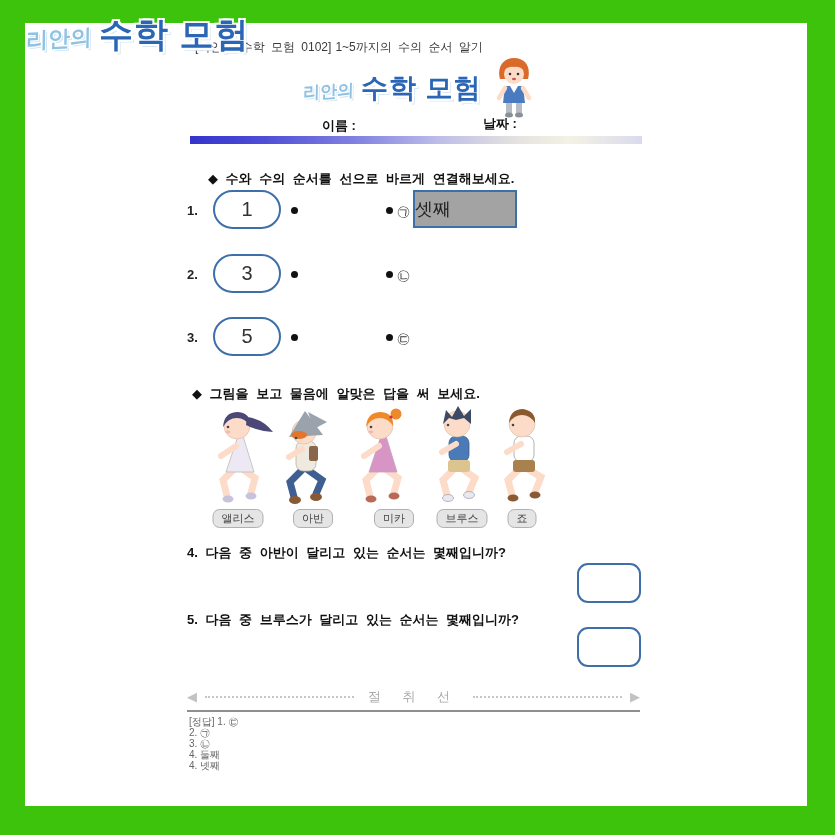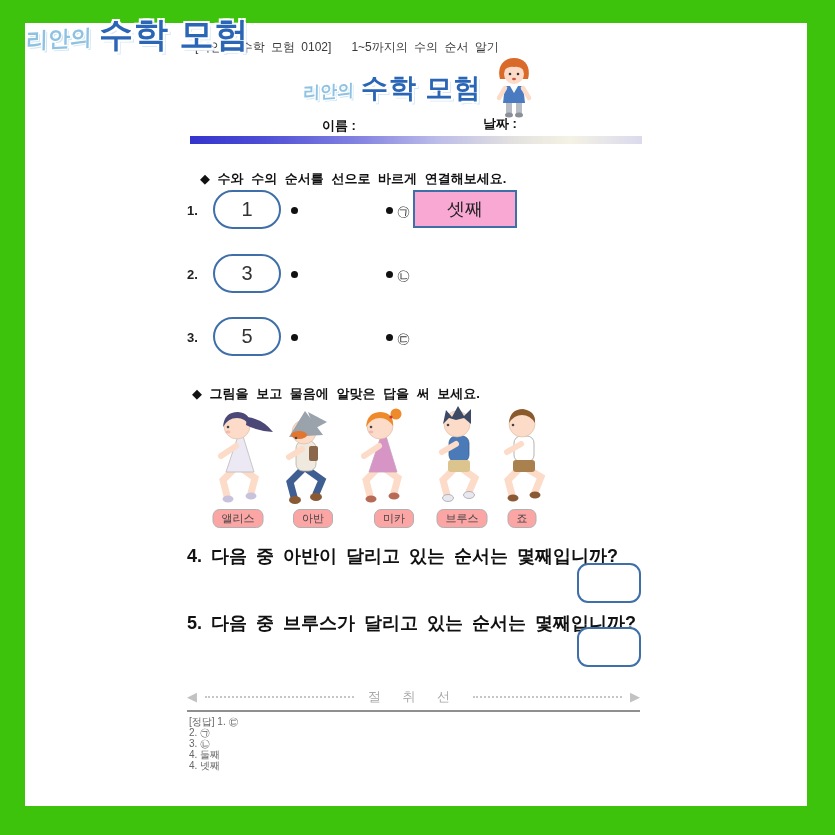--- a/index.html
+++ b/index.html
@@ -21,48 +21,48 @@
   .logo .title{
     color:#2a66b5;letter-spacing:1px;
     text-shadow:-2px -2px 0 #fff,2px -2px 0 #fff,-2px 2px 0 #fff,2px 2px 0 #fff,3px 3px 0 #d9e8f6;
   }
   .logo-top{left:26px;top:12px;font-size:22px;}
   .logo-top .title{font-size:34px;}
   .logo-center{left:303px;top:70px;font-size:17px;}
   .logo-center .title{font-size:27px;}
 
   .header-line{left:195px;top:39px;font-size:12px;color:#3a3a3a;z-index:2;word-spacing:3px;white-space:nowrap;}
-  .header-line .topic{margin-left:20px;}
+  .header-line .topic{margin-left:4px;}
 
   .field-label{font-size:13px;font-weight:bold;color:#111;z-index:6;}
   .field-value{display:inline-block;width:95px;height:14px;}
 
   .grad-bar{left:190px;top:136px;width:452px;height:8px;
     background:linear-gradient(90deg,#3434cd 0%,#4b4bd5 15%,#8585e2 38%,#bdbde9 55%,#e4e2df 72%,#f4f2e4 84%,#dadaee 100%);}
 
   .sec-header{font-size:13px;font-weight:bold;color:#111;word-spacing:4px;white-space:nowrap;}
 
   
   .mrow{position:absolute;left:187px;width:455px;height:40px;}
   .mno{position:absolute;left:0;top:13px;font-size:13px;font-weight:bold;color:#222;}
   .oval{position:absolute;left:26px;top:0;width:64px;height:35px;border:2px solid #3f6fa8;border-radius:20px;
         display:flex;align-items:center;justify-content:center;font-size:20px;color:#333;background:#fff;}
   .dot{position:absolute;top:17px;width:7px;height:7px;background:#111;border-radius:50%;}
   .ldot{left:104px;} .rdot{left:199px;}
   .marker{position:absolute;left:210px;top:13px;font-size:13px;color:#333;}
   .obox{position:absolute;left:226px;top:0;width:100px;height:34px;border:2px solid #3f6fa8;
-        display:flex;align-items:center;justify-content:center;font-size:18px;color:#222;background:#f9a8d4;}
+        display:flex;align-items:center;justify-content:flex-start;font-size:18px;color:#222;background:#a3a3a3;}
 
   
   .kid{position:absolute;}
   .limb{fill:none;stroke-linecap:round;stroke-width:7;}
   .tag{position:absolute;top:509px;transform:translateX(-50%);border:1px solid #b0b0b0;border-radius:7px;
-       padding:1px 8px;font-size:11px;color:#444;background:#fca5a5;white-space:nowrap;}
-
-  .question{font-size:18px;font-weight:bold;color:#111;word-spacing:4px;white-space:nowrap;}
+       padding:1px 8px;font-size:11px;color:#444;background:#e5e5e5;white-space:nowrap;}
+
+  .question{font-size:13px;font-weight:bold;color:#111;word-spacing:4px;white-space:nowrap;}
   .ansbox{width:60px;height:36px;border:2.5px solid #3f6fa8;border-radius:11px;background:#fff;}
 
   
   .cutline{left:187px;top:690px;width:453px;height:14px;display:flex;align-items:center;color:#c0c0c0;}
   .cutline .dots{flex:1;border-top:2px dotted #c6c6c6;margin:0 8px;height:0;}
   .cutline .arrow{font-size:13px;line-height:14px;color:#c2c2c2;}
   .cutline .lbl{font-size:13px;color:#a8a8a8;letter-spacing:9px;margin:0 6px;white-space:nowrap;text-align:center;}
   .solid-line{left:187px;top:710px;width:453px;height:0;border-top:2px solid #8f8f8f;}
 
   .answers{left:189px;top:717px;font-size:10px;color:#666;line-height:10.5px;}
@@ -105,21 +105,21 @@
   <span>이름 :</span>
   <span class="field-value"></span>
 </div>
 <div class="abs field-label" style="left:483px;top:114px">
   <span>날짜 :</span>
   <span class="field-value"></span>
 </div>
 
 <div class="abs grad-bar"></div>
 
-<div class="abs sec-header" style="left:200px;top:170px">◆ 수와 수의 순서를 선으로 바르게 연결해보세요.</div>
+<div class="abs sec-header" style="left:208px;top:170px">◆ 수와 수의 순서를 선으로 바르게 연결해보세요.</div>
 
 <div class="mrow" style="top:190px">
   <span class="mno">1.</span>
   <span class="oval">
       <span>1</span>
     </span>
   <span class="dot ldot"></span>
   <span class="dot rdot"></span>
   <span class="marker">㉠</span>
   <span class="obox">

